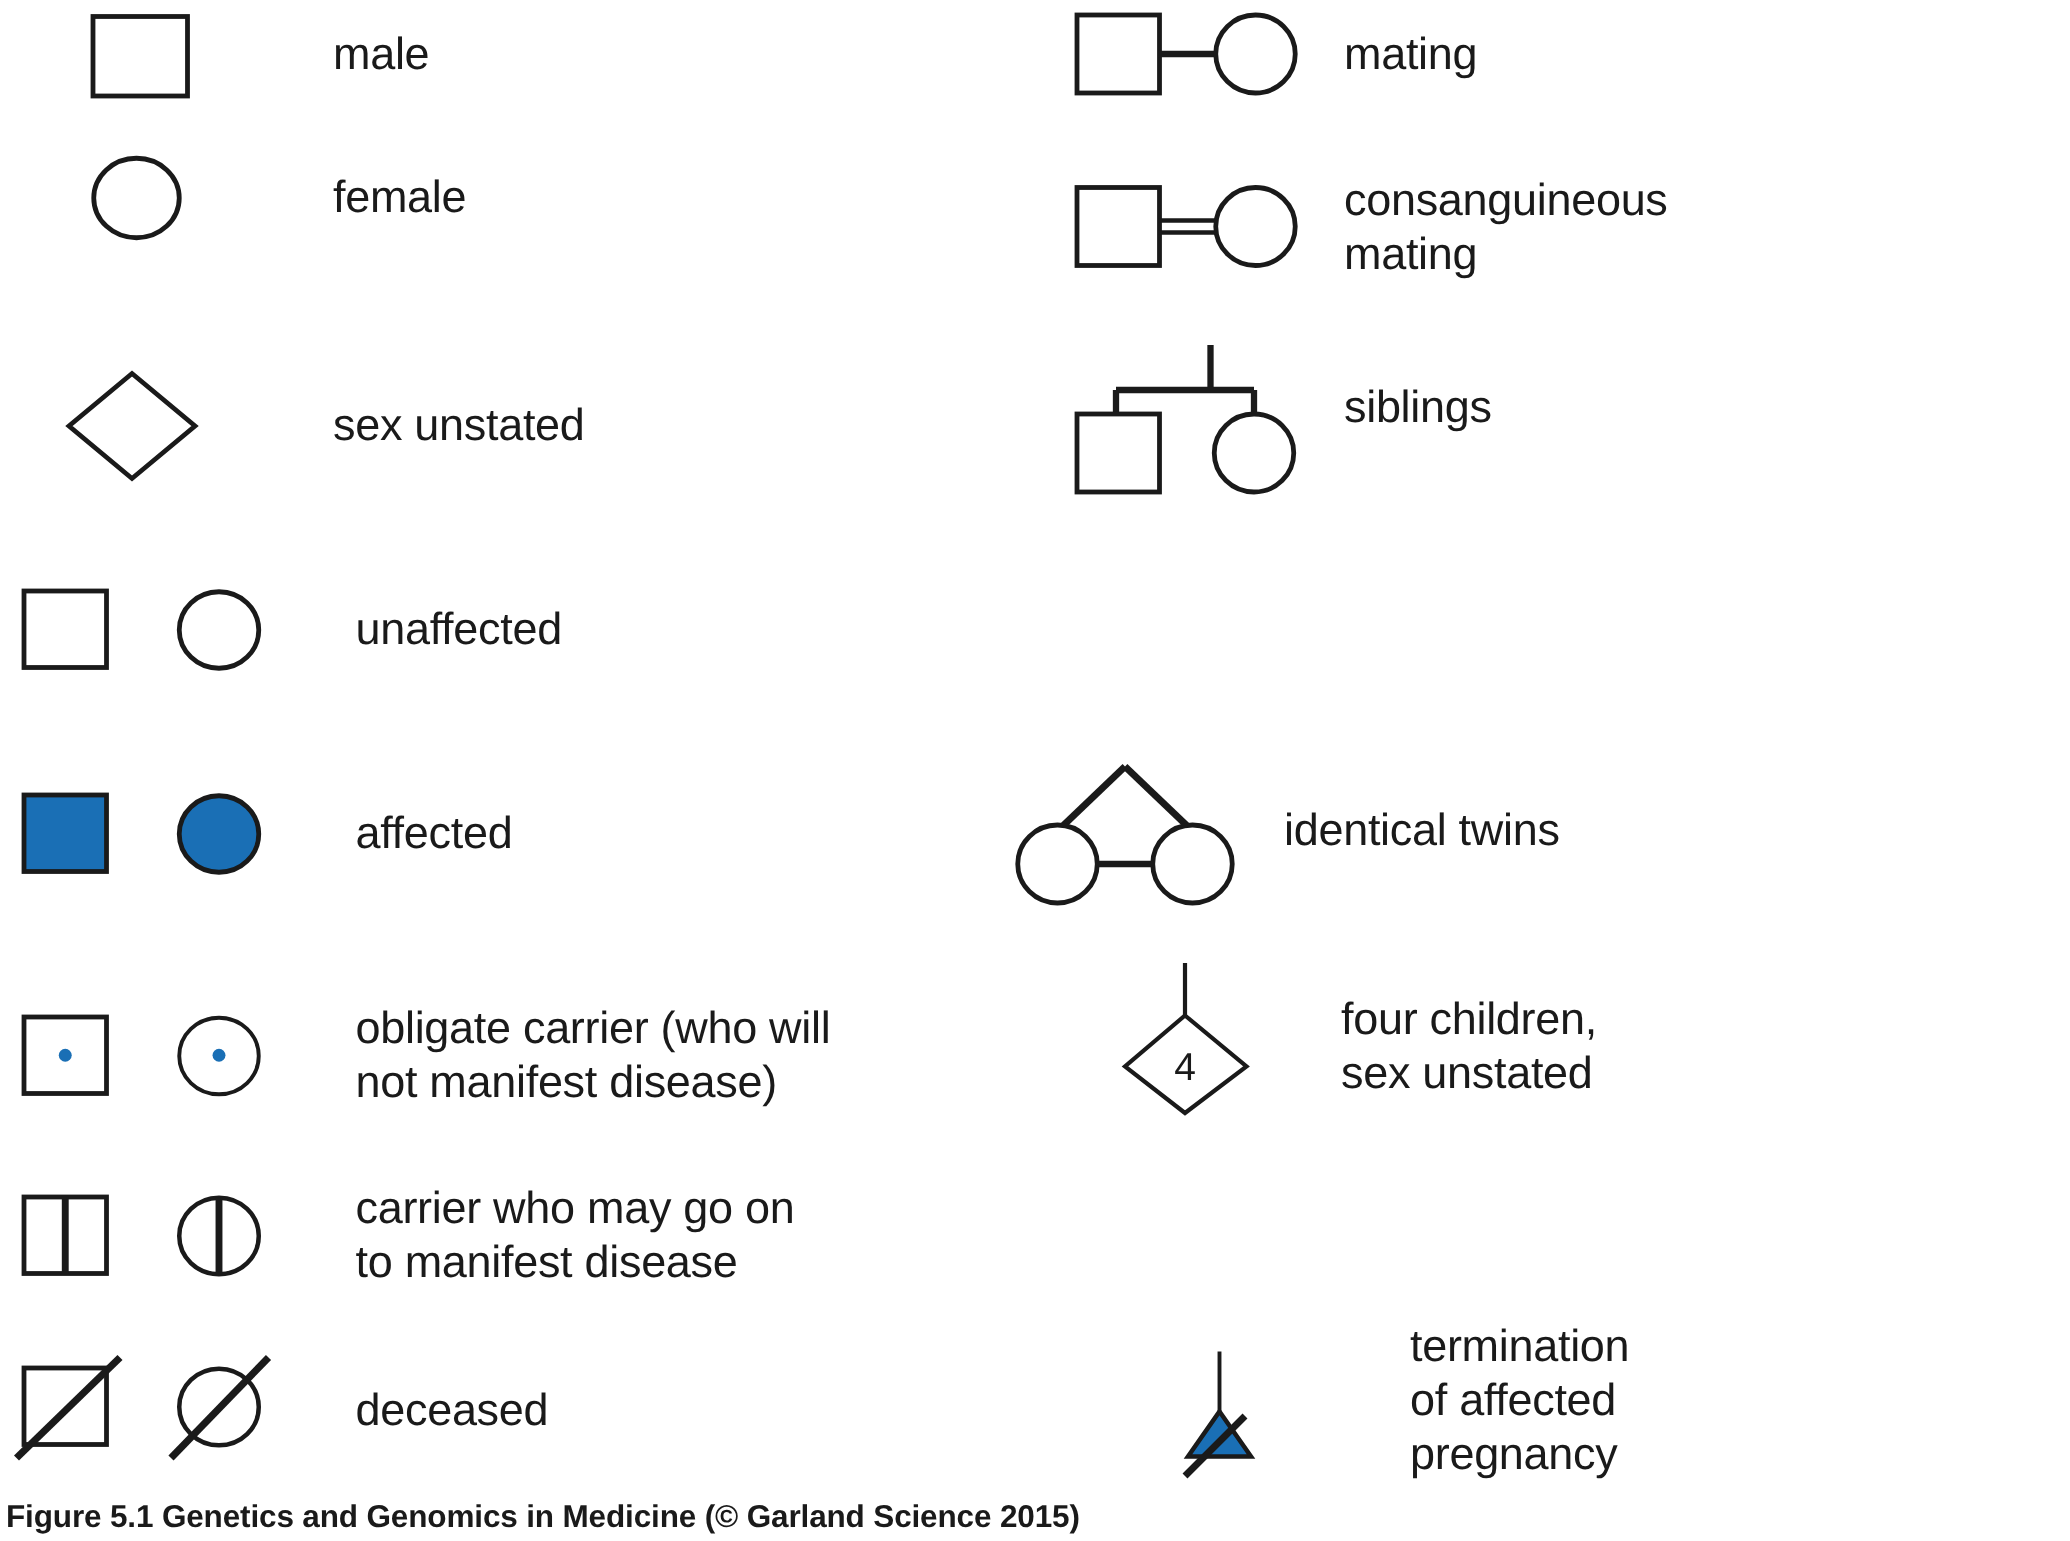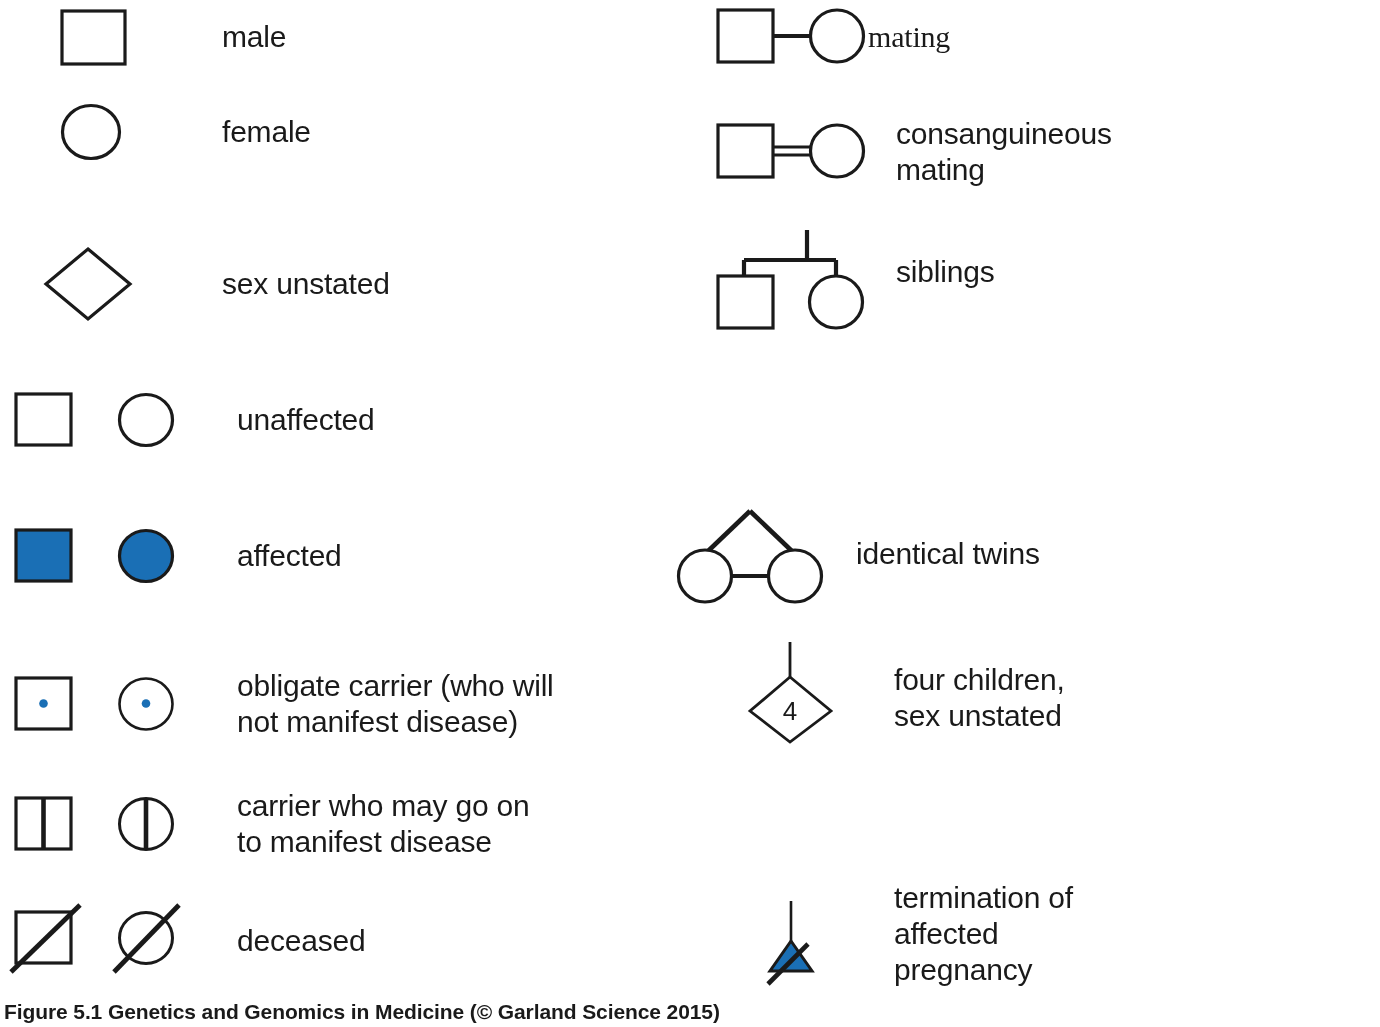--- a/index.html
+++ b/index.html
@@ -161,21 +161,21 @@
   </div>
 
   <div class="legend-row" style="left:716px; top:6px;">
     <div class="sym-cell">
       <svg width="152" height="62" viewBox="0 0 152 62" aria-hidden="true">
         <rect x="2" y="4" width="55" height="52" fill="#ffffff" stroke="#1a1a1a" stroke-width="3.2"></rect>
         <line x1="56" y1="30" x2="95" y2="30" stroke="#1a1a1a" stroke-width="4.2"></line>
         <ellipse cx="121" cy="30" rx="26.5" ry="26" fill="#ffffff" stroke="#1a1a1a" stroke-width="3.2"></ellipse>
       </svg>
     </div>
-    <div class="row-label" style="font-family:Liberation Serif, serif;">mating</div>
+    <div class="row-label" style="margin-left:28px;">mating</div>
   </div>
 
   <div class="legend-row" style="left:716px; top:116px;">
     <div class="sym-cell">
       <svg width="152" height="62" viewBox="0 0 152 62" aria-hidden="true">
         <rect x="2" y="4" width="55" height="52" fill="#ffffff" stroke="#1a1a1a" stroke-width="3.2"></rect>
         <line x1="56" y1="26" x2="95" y2="26" stroke="#1a1a1a" stroke-width="3.0"></line>
         <line x1="56" y1="34" x2="95" y2="34" stroke="#1a1a1a" stroke-width="3.0"></line>
         <ellipse cx="121" cy="30" rx="26.5" ry="26" fill="#ffffff" stroke="#1a1a1a" stroke-width="3.2"></ellipse>
       </svg>
@@ -216,21 +216,21 @@
       <svg width="100" height="104" viewBox="0 0 100 104" aria-hidden="true">
         <line x1="48" y1="2" x2="48" y2="38" stroke="#1a1a1a" stroke-width="2.8"></line>
         <polygon points="48,37 89,71 48,102 8,71" fill="#ffffff" stroke="#1a1a1a" stroke-width="2.8"></polygon>
         <text x="48" y="80" text-anchor="middle" font-family="Liberation Sans, sans-serif" font-size="26" fill="#1a1a1a">4</text>
       </svg>
     </div>
     <div class="row-label" style="margin-left:52px; margin-top:12px;">four children, sex unstated</div>
   </div>
 
 
-  <div class="legend-row" style="left:746px; top:898px;">
+  <div class="legend-row" style="left:768px; top:898px;gap:24px;">
     <div class="sym-cell">
       <svg width="92" height="90" viewBox="0 0 92 90" aria-hidden="true">
         <line x1="45" y1="3" x2="45" y2="44" stroke="#1a1a1a" stroke-width="2.6"></line>
         <polygon points="45,43 66,73 24,73" fill="#1a6fb5" stroke="#1a1a1a" stroke-width="3.0"></polygon>
         <line x1="22" y1="86" x2="62" y2="46" stroke="#1a1a1a" stroke-width="4.6"></line>
       </svg>
     </div>
     <div class="row-label" style="margin-left:56px; margin-top:-18px;">termination of affected pregnancy</div>
   </div>
 

